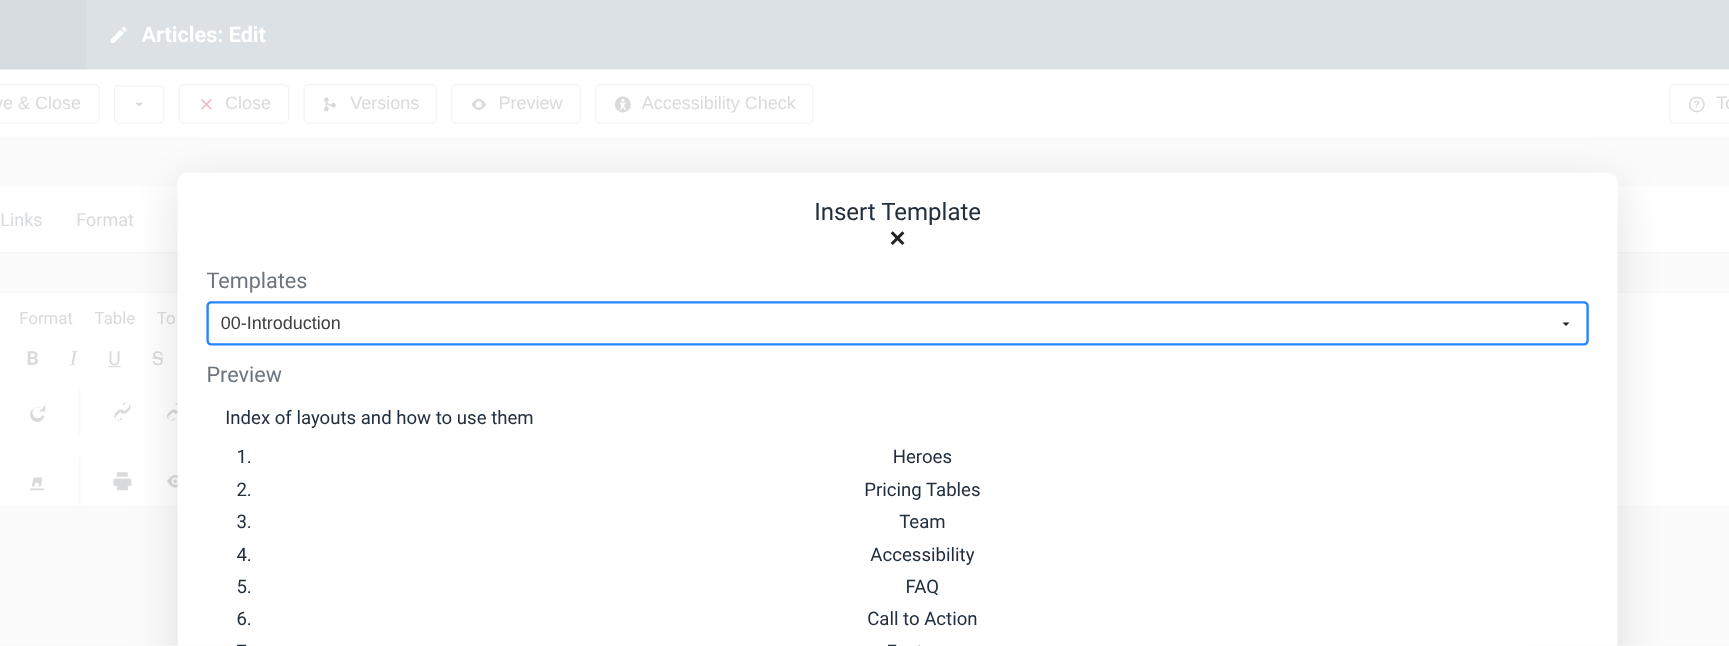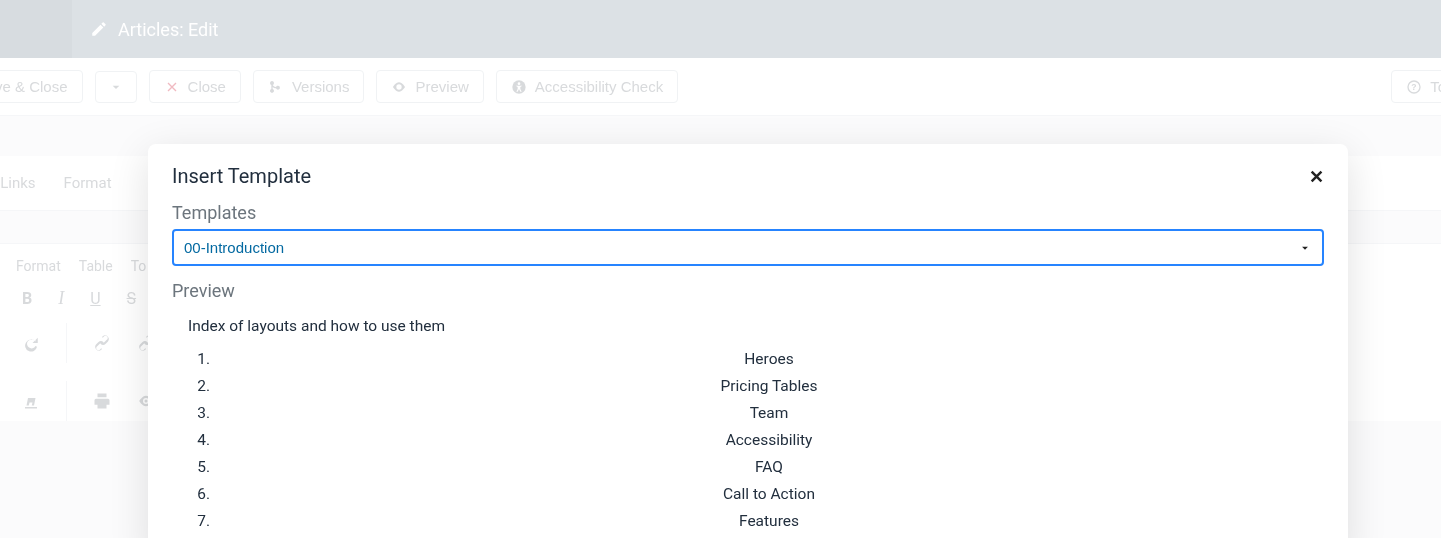--- a/index.html
+++ b/index.html
@@ -15,21 +15,21 @@
   }
 
   
   .header-bar {
     height: 58px;
     background: #b2bcc5;
     display: flex;
     align-items: center;
     color: #fff;
     font-size: 18px;
-    font-weight: 400;
+    font-weight: 700;
   }
   .header-left-block {
     width: 72px;
     height: 100%;
     background: #a7b1bb;
     margin-right: 18px;
   }
   .header-title-wrap {
     display: flex;
     align-items: center;
@@ -118,20 +118,21 @@
     border-radius: 8px;
     box-shadow: 0 10px 40px rgba(0,0,0,0.12);
     z-index: 10;
     padding: 20px 24px 0 24px;
   }
   .modal-header {
     display: flex;
     justify-content: space-between;
     align-items: center;
     margin-bottom: 14px;
+    flex-direction: column;
   }
   .modal-title {
     font-size: 20px;
     color: #222f3e;
     font-weight: 400;
   }
   .close-x {
     font-size: 18px;
     color: #222;
     cursor: pointer;
@@ -144,21 +145,21 @@
     display: block;
   }
   .select-wrap {
     position: relative;
     margin-bottom: 14px;
   }
   .select-wrap select {
     width: 100%;
     padding: 8px 10px;
     font-size: 15px;
-    color: #0369a1;
+    color: #404040;
     border: 2px solid #2684ff;
     border-radius: 4px;
     background: #fff;
     appearance: none;
     outline: none;
   }
   .select-caret {
     position: absolute;
     right: 12px;
     top: 50%;

